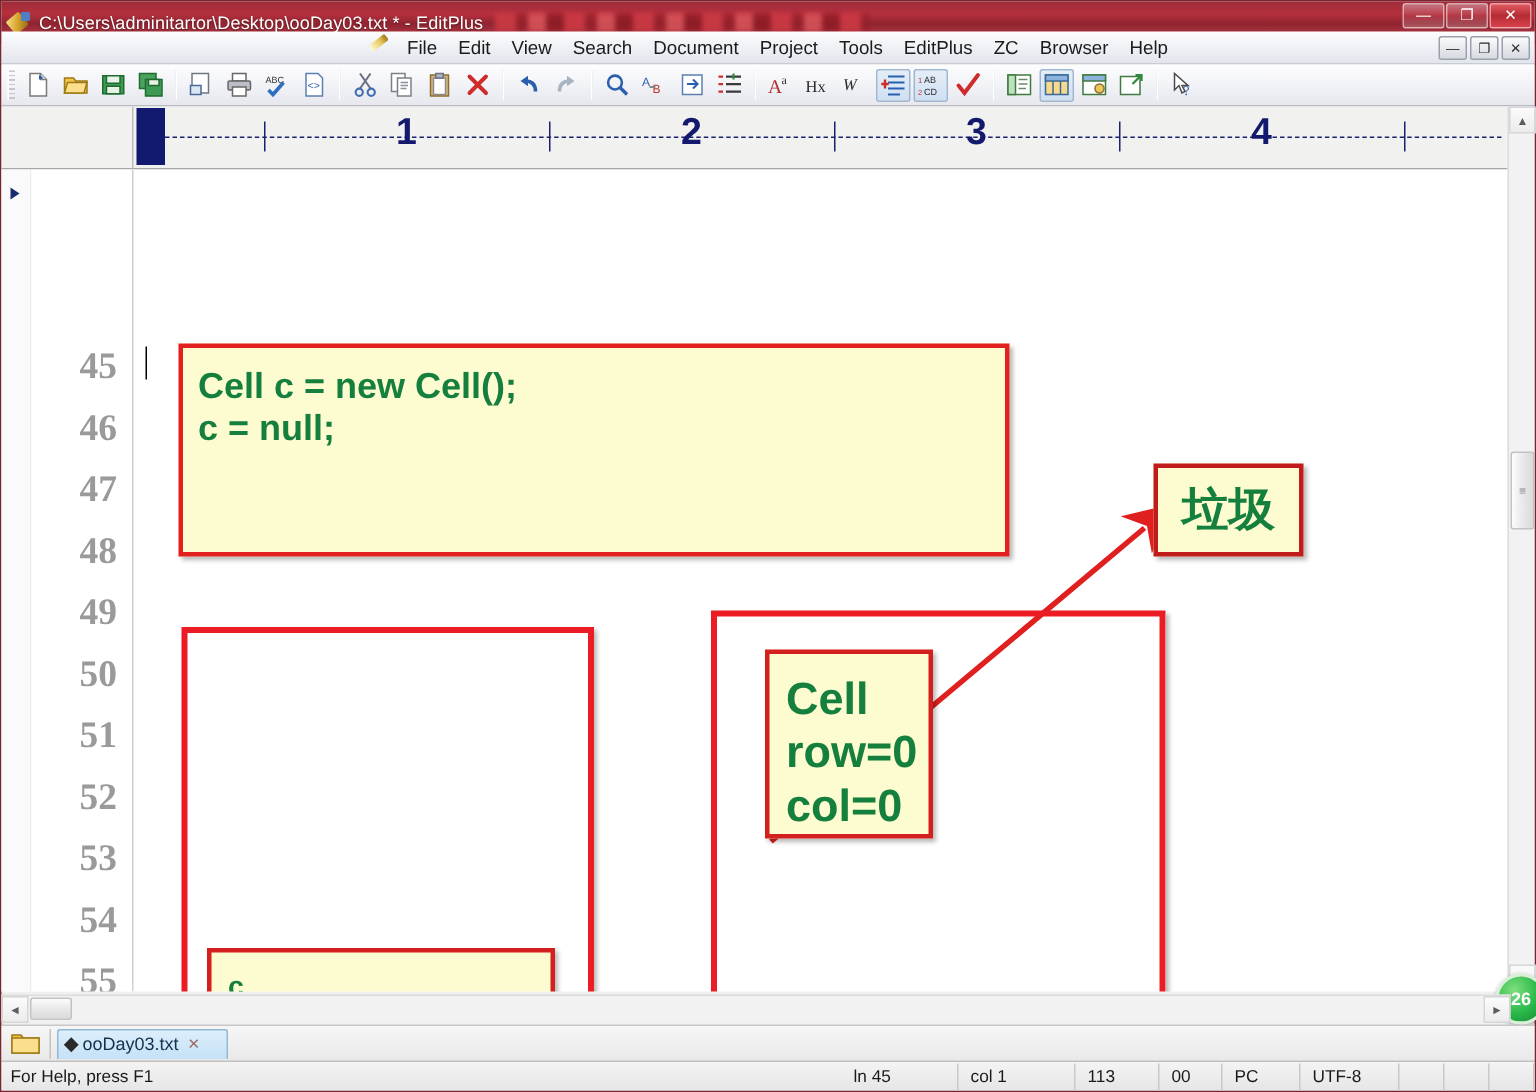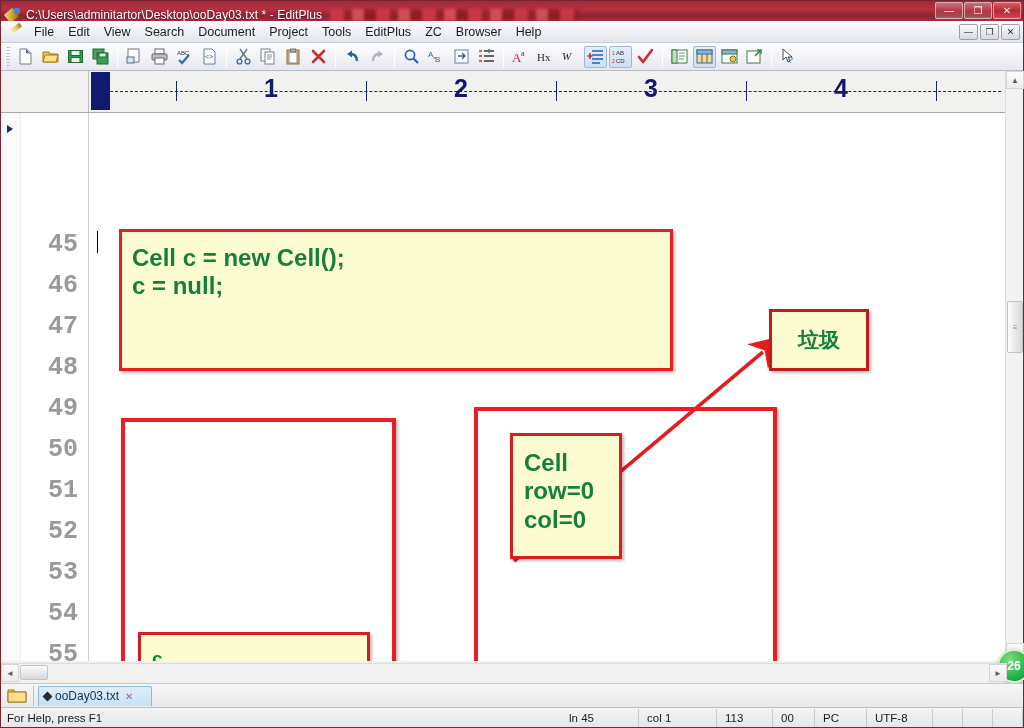--- a/index.html
+++ b/index.html
@@ -59,20 +59,21 @@
     color: #fff; font-size: 10px; line-height: 1;
   }
   .win-btn.close { background: linear-gradient(to bottom, #e05a60, #b52a33 50%, #d9424c); }
 
   
   .menubar {
     position: absolute; left: 0; top: 20px; width: 1022px; height: 22px;
     background: linear-gradient(to bottom, #fdfdfe, #eef0f5 55%, #e2e5ec);
     display: flex; align-items: center;
     border-bottom: 1px solid #c9ccd4;
+    justify-content: center;
   }
   .menu-app-icon { width: 22px; height: 18px; position: relative; flex: none; margin-left: 4px; }
   .menu-app-icon::before {
     content: ""; position: absolute; left: 4px; top: 3px; width: 13px; height: 5px;
     background: linear-gradient(to right,#fff7d0,#e8c860 60%,#9c7a18);
     transform: rotate(-38deg); border-radius: 1px;
   }
   .menu-item {
     font-size: 12.5px; color: #1b1b1b; padding: 2px 7px; white-space: nowrap;
     cursor: default;
@@ -124,21 +125,21 @@
   
   .editor { position: absolute; left: 0; top: 112px; width: 1006px; height: 548px;
     background: #ffffff; overflow: hidden; }
   .marker-col { position: absolute; left: 0; top: 0; width: 20px; height: 548px; background: #fafafa;
     border-right: 1px solid #ededed; }
   .fold-arrow { position: absolute; left: 6px; top: 12px; width: 0; height: 0;
     border-left: 6px solid #1a2a6e; border-top: 4px solid transparent; border-bottom: 4px solid transparent; }
   .gutter { position: absolute; left: 20px; top: 0; width: 68px; height: 548px;
     border-right: 1px solid #cfcfcf; background: #ffffff; }
   .lnum { position: absolute; right: 10px; font-size: 25px; color: #9a9a9a; font-weight: 600;
-    font-family: Liberation Mono, monospace; line-height: 1; }
+    font-family: Liberation Serif, serif; line-height: 1; }
   .caret { position: absolute; left: 96px; top: 118px; width: 1px; height: 22px; background: #000; }
 
   
   .anno {
     position: absolute;
     box-shadow: 2px 2px 3px rgba(0,0,0,.28);
   }
   .anno.note { background: #fdfbd0; border: 3px solid #e41f1f; }
   .anno.frame { background: transparent; border: 4px solid #ec1c24; }
   .anno-text {
@@ -545,33 +546,33 @@
       </defs>
       <line id="arrow-line" stroke="#e01f1f" stroke-width="3.6" marker-end="url(#ah)" x1="513" y1="448" x2="762" y2="239"></line>
     </svg>
 
     <div class="anno note" id="code-note" style="left: 118px; top: 116px; width: 554px; height: 142px; background: rgb(253, 251, 208); border-color: rgb(228, 31, 31);">
       <div class="anno-text" style="font-size:24px;padding:12px 0 0 10px">Cell c = new Cell();
 c = null;</div>
     </div>
 
     <div class="anno note" id="garbage-note" style="display: flex; align-items: center; justify-content: center; left: 768px; top: 196px; width: 100px; height: 62px; background: rgb(253, 251, 208); border-color: rgb(194, 27, 27);">
-      <div class="anno-text" style="font-size:21px;font-family:'DejaVu Sans',sans-serif">垃圾</div>
+      <div class="anno-text" style="font-size:31px;font-family:'DejaVu Sans',sans-serif">垃圾</div>
     </div>
 
     <div class="anno frame" id="stack-frame" style="left: 120px; top: 305px; width: 275px; height: 283px; border-color: rgb(236, 28, 36);"></div>
 
     <div class="anno note" id="stack-var-note" style="left: 137px; top: 519px; width: 232px; height: 52px; background: rgb(253, 251, 208); border-color: rgb(212, 31, 31);">
       <div class="anno-text" style="font-size:19px;padding:13px 0 0 11px">c</div>
     </div>
 
     <div class="anno frame" id="heap-frame" style="left: 473px; top: 294px; width: 303px; height: 281px; border-color: rgb(236, 28, 36);"></div>
 
     <div class="anno note" id="cell-object-note" style="left: 509px; top: 320px; width: 112px; height: 126px; background: rgb(253, 251, 208); border-color: rgb(212, 31, 31);">
-      <div class="anno-text" style="font-size:24px;padding:13px 0 0 11px">Cell
+      <div class="anno-text" style="font-size:30px;padding:13px 0 0 11px">Cell
 row=0
 col=0</div>
     </div>
   </div>
 
   <div class="vsb">
     <div class="sb-arrow">▲</div>
     <div class="vthumb">≡</div>
     <div class="sb-arrow" style="position:absolute;bottom:0;left:0">▼</div>
     <div class="green-badge">26</div>

